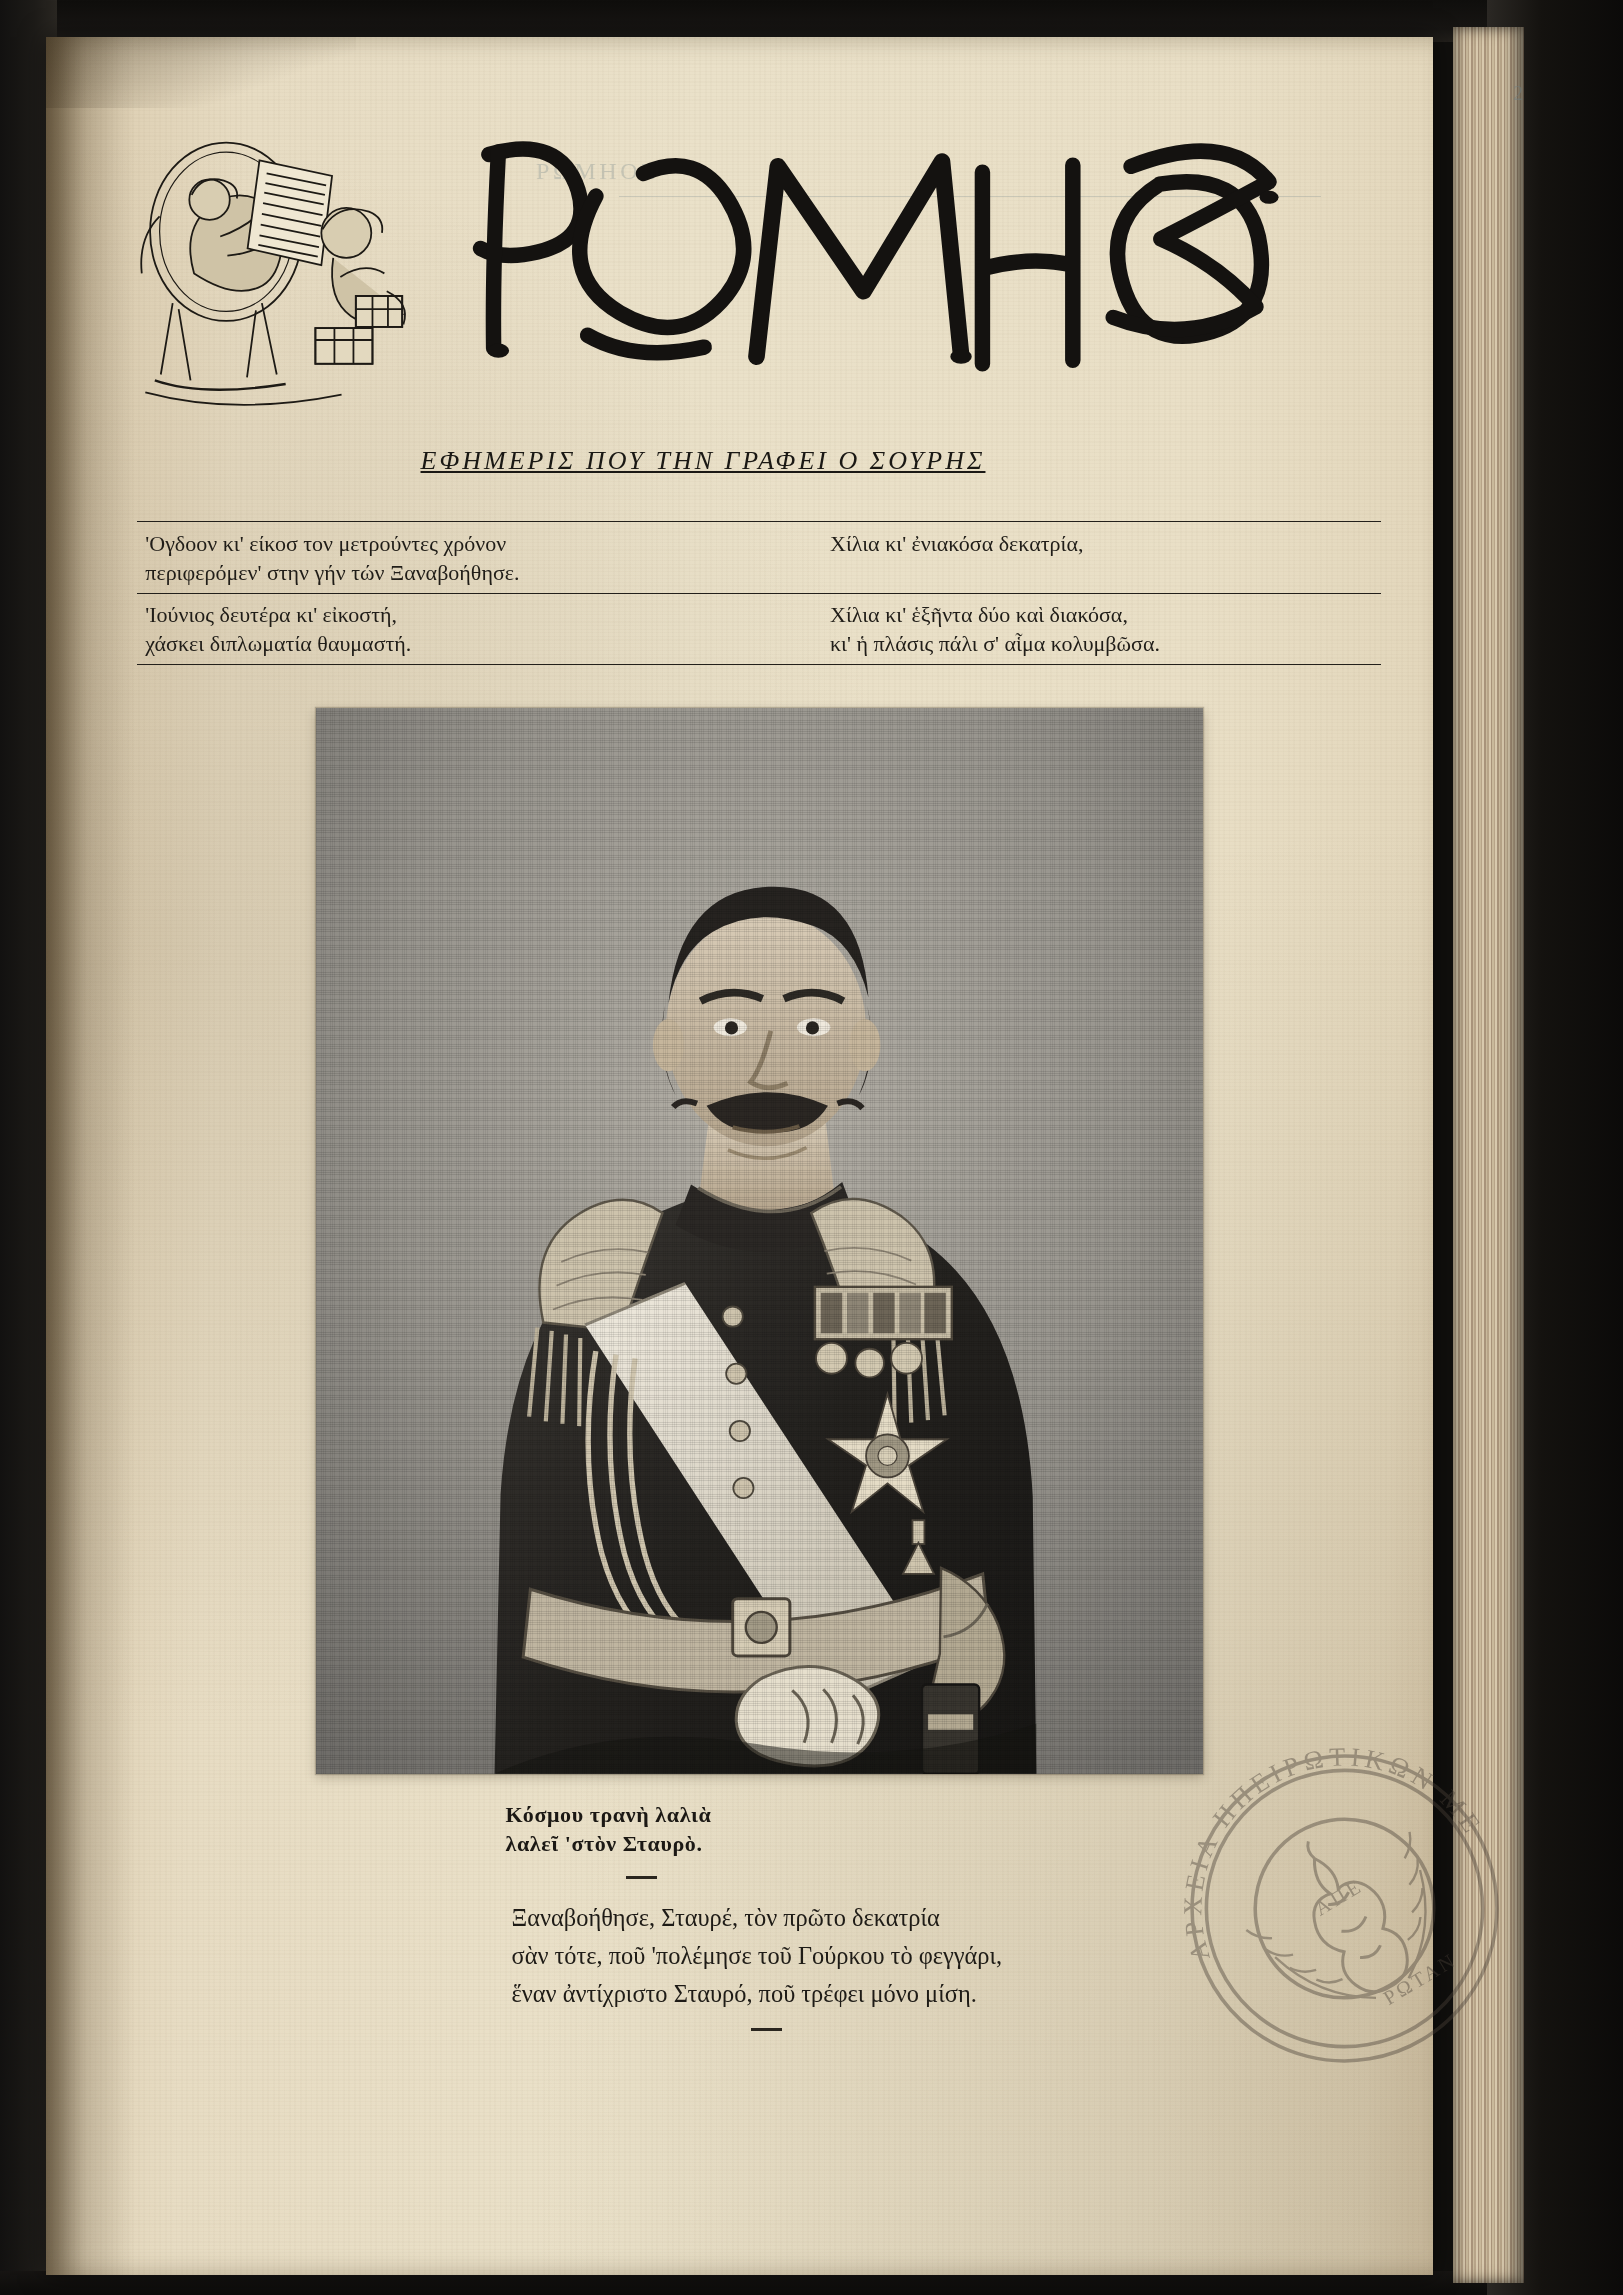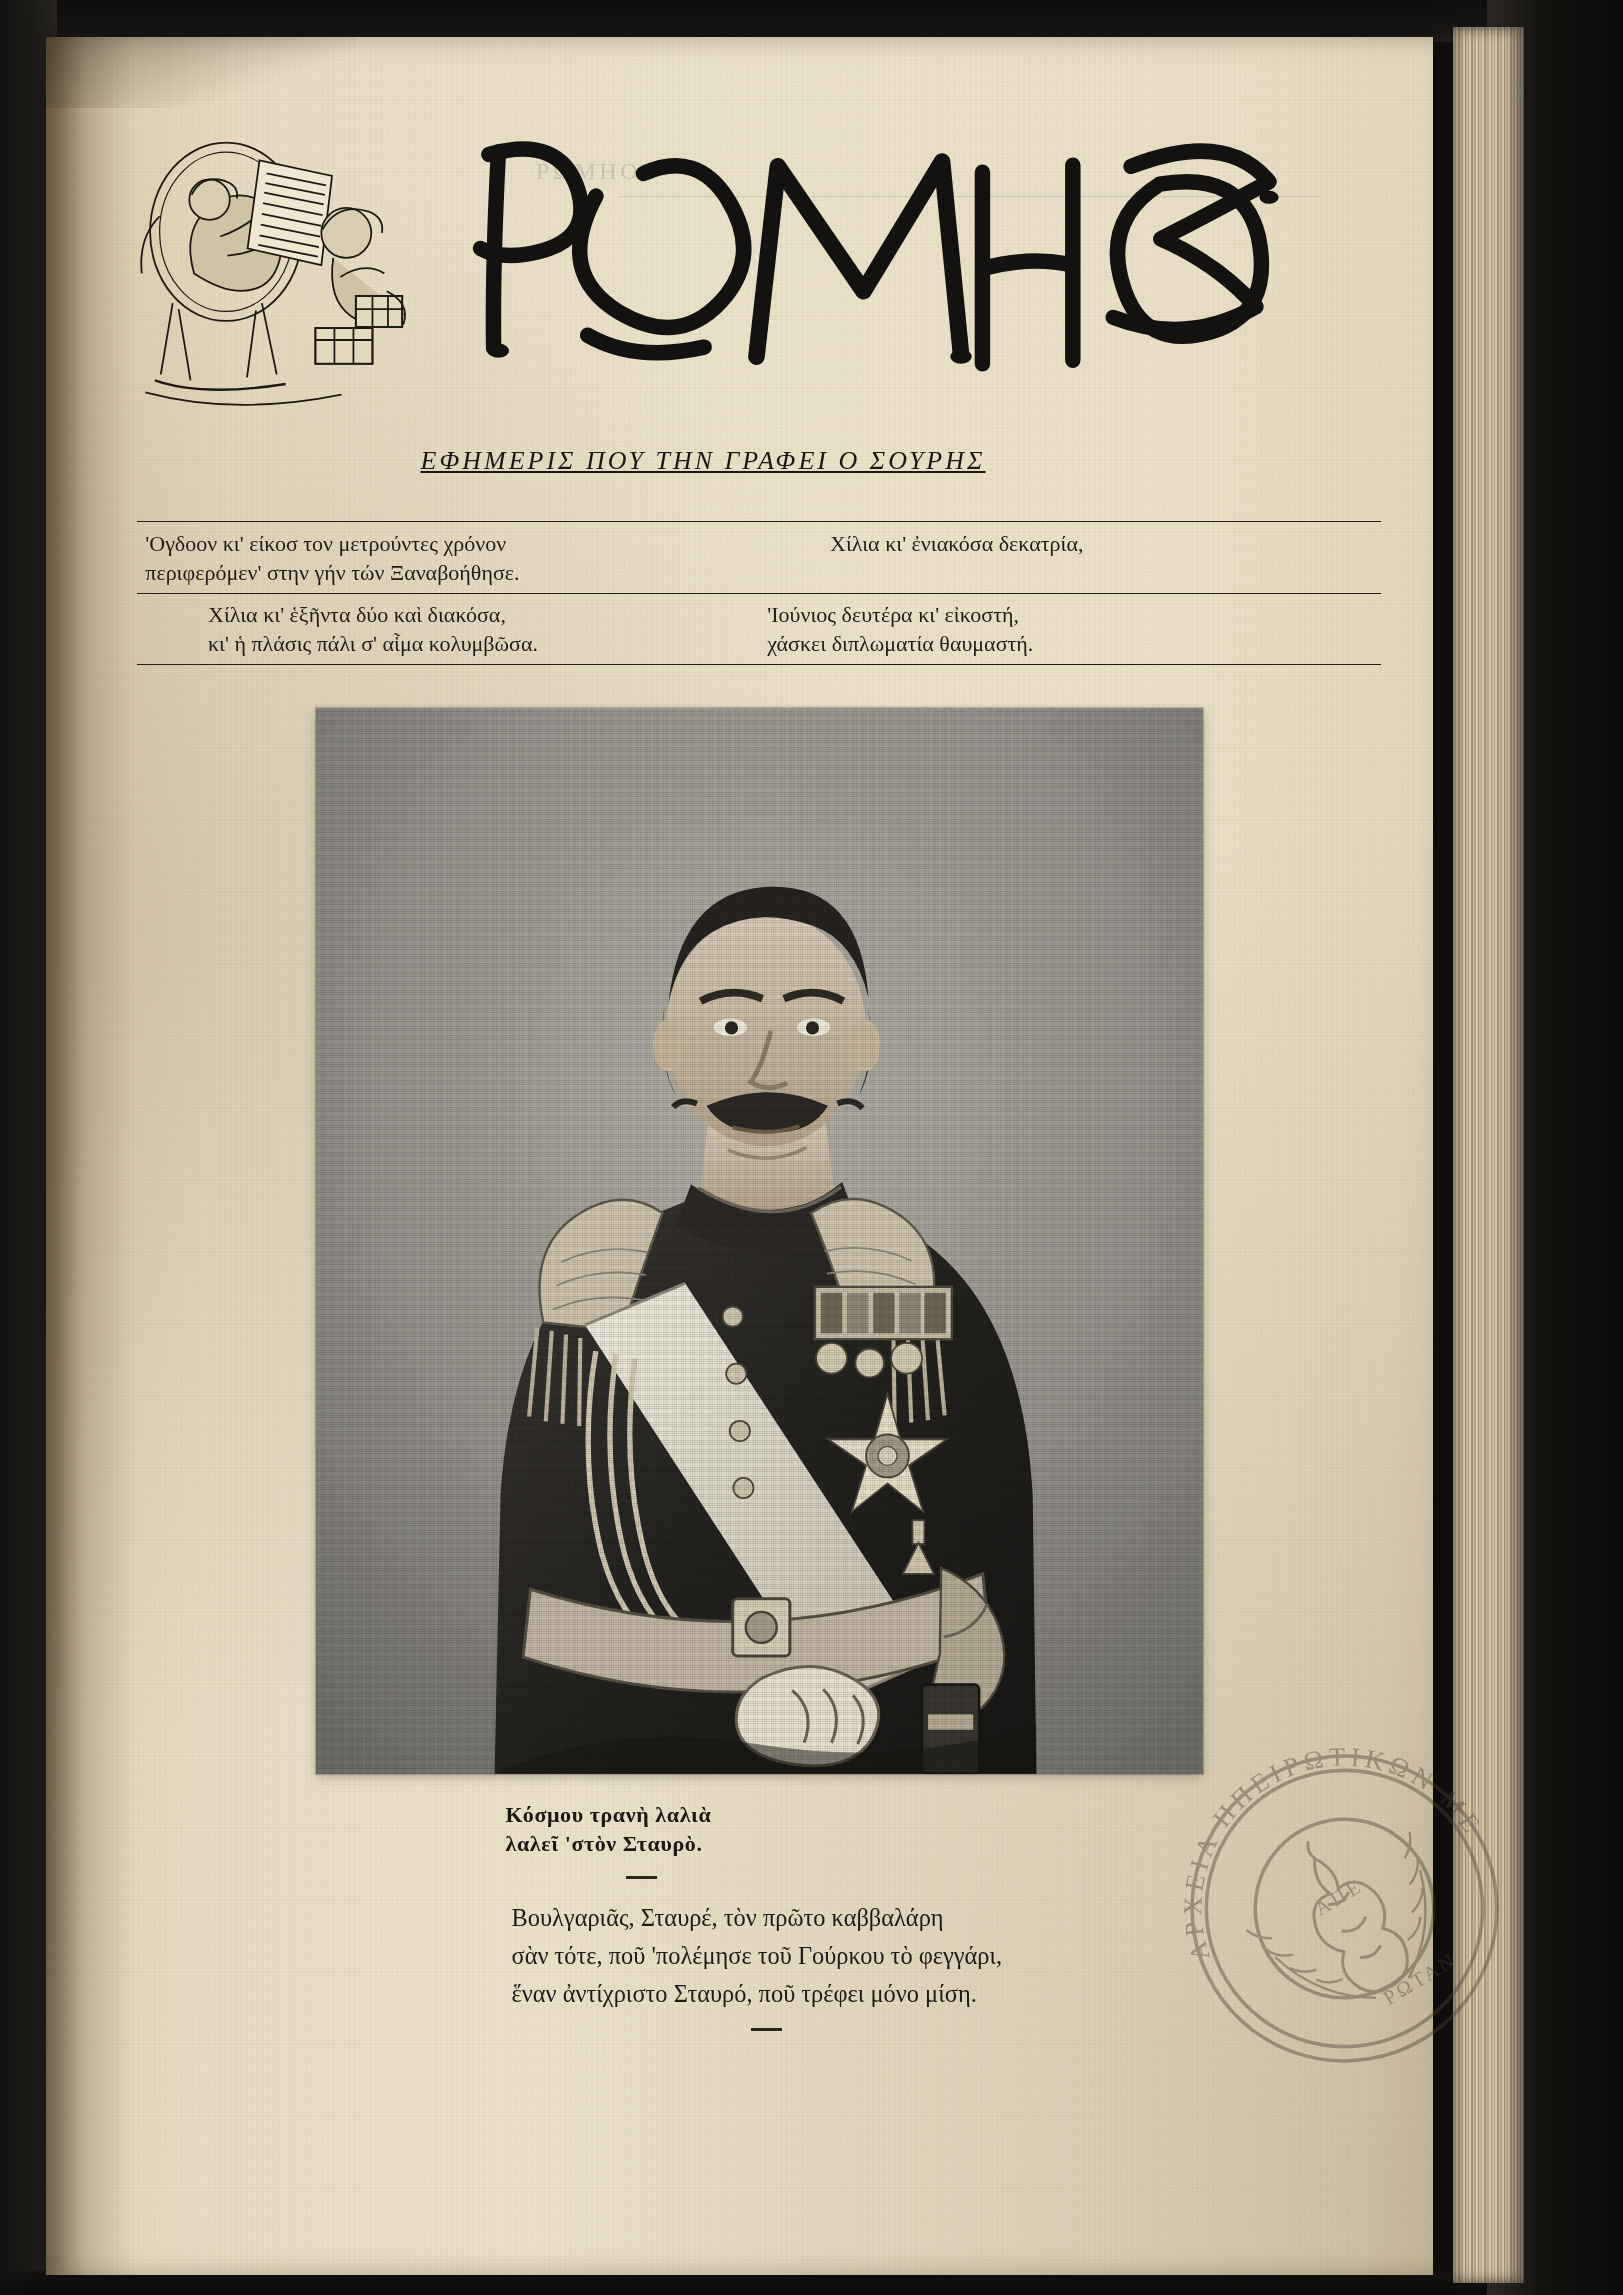--- a/index.html
+++ b/index.html
@@ -349,27 +349,27 @@
         <div class="verse-cell left">
           <div>'Ογδοον κι' είκοσ τον μετρούντες χρόνον</div>
           <div>περιφερόμεν' στην γήν τών Ξαναβοήθησε.</div>
         </div>
         <div class="verse-cell right">
           <div>Χίλια κι' ἐνιακόσα δεκατρία,</div>
         </div>
       </div>
 
       <div class="verse-row">
+        <div class="verse-cell left">
+          <div>'Ιούνιος δευτέρα κι' εἰκοστή,</div>
+          <div>χάσκει διπλωματία θαυμαστή.</div>
+        </div>
         <div class="verse-cell right">
           <div>Χίλια κι' ἑξῆντα δύο καὶ διακόσα,</div>
           <div>κι' ἡ πλάσις πάλι σ' αἷμα κολυμβῶσα.</div>
-        </div>
-        <div class="verse-cell left">
-          <div>'Ιούνιος δευτέρα κι' εἰκοστή,</div>
-          <div>χάσκει διπλωματία θαυμαστή.</div>
         </div>
       </div>
     </div>
 
     <div class="portrait-wrap">
       <div class="portrait">
         <svg viewBox="0 0 1490 1790" width="887" height="1066">
           <defs>
             <radialGradient id="bg" cx="50%" cy="36%" r="78%">
               <stop offset="0%" stop-color="#b4b0a7"></stop>
@@ -510,21 +510,21 @@
       </div>
 
       <div class="caption">
         <div>Κόσμου τρανὴ λαλιὰ</div>
         <div>λαλεῖ 'στὸν Σταυρὸ.</div>
       </div>
 
       <div class="divider-dash"></div>
 
       <div class="poem">
-        <div>Βουλγαριᾶς, Σταυρέ, τὸν πρῶτο καββαλάρη</div>
+        <div>Ξαναβοήθησε, Σταυρέ, τὸν πρῶτο δεκατρία</div>
         <div>σὰν τότε, ποῦ 'πολέμησε τοῦ Γούρκου τὸ φεγγάρι,</div>
         <div>ἕναν ἀντίχριστο Σταυρό, ποῦ τρέφει μόνο μίση.</div>
       </div>
 
       <div class="divider-dash2"></div>
     </div>
   </div>
 
   <div class="stamp">
     <svg viewBox="0 0 640 640" width="381" height="381">

